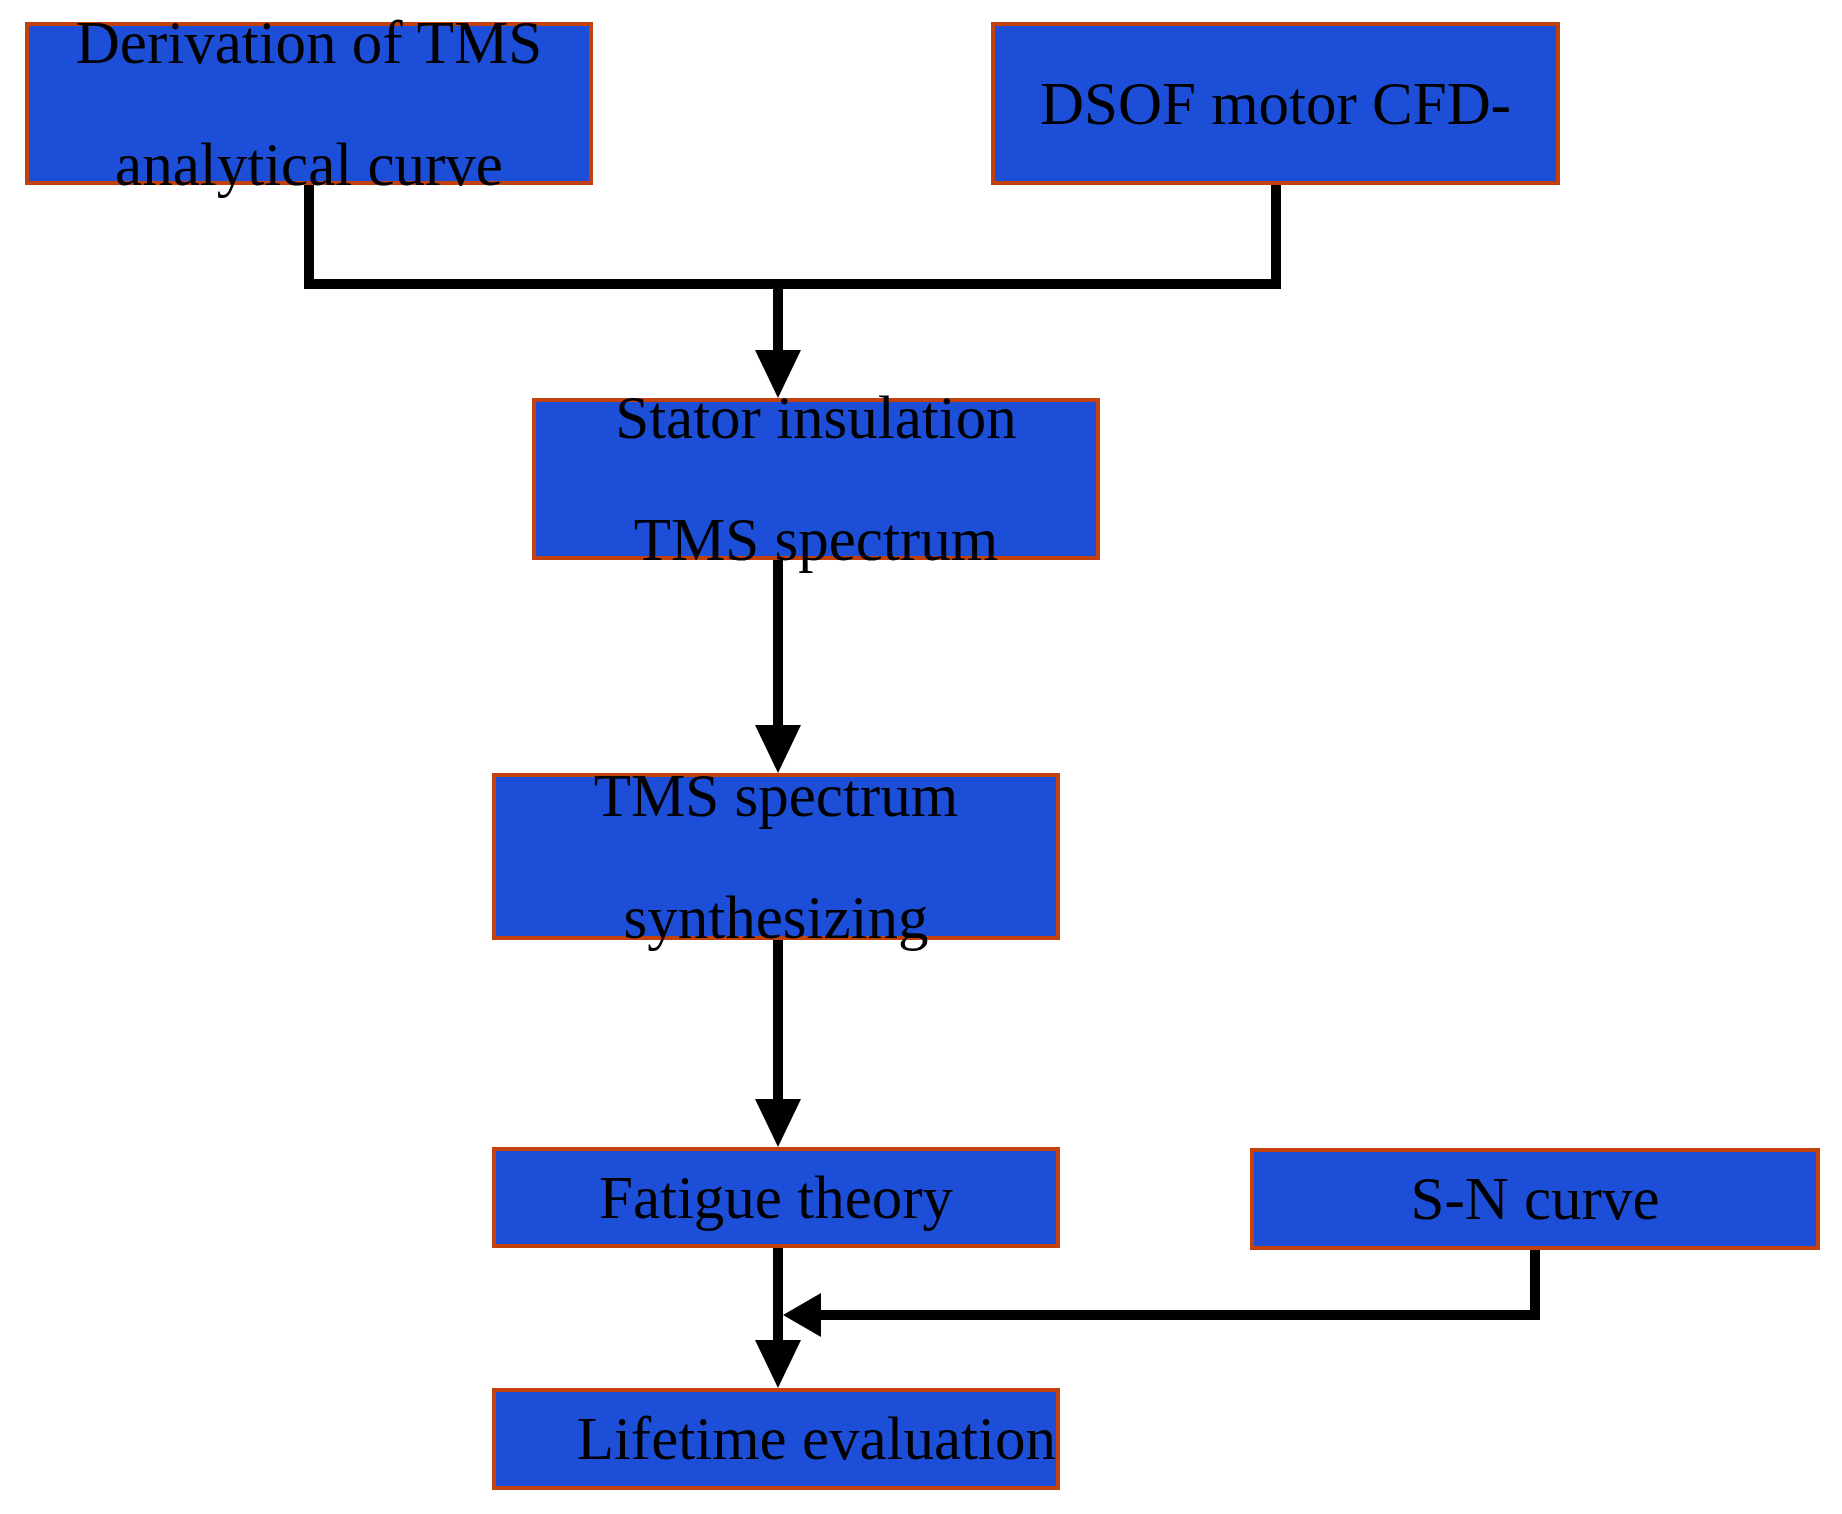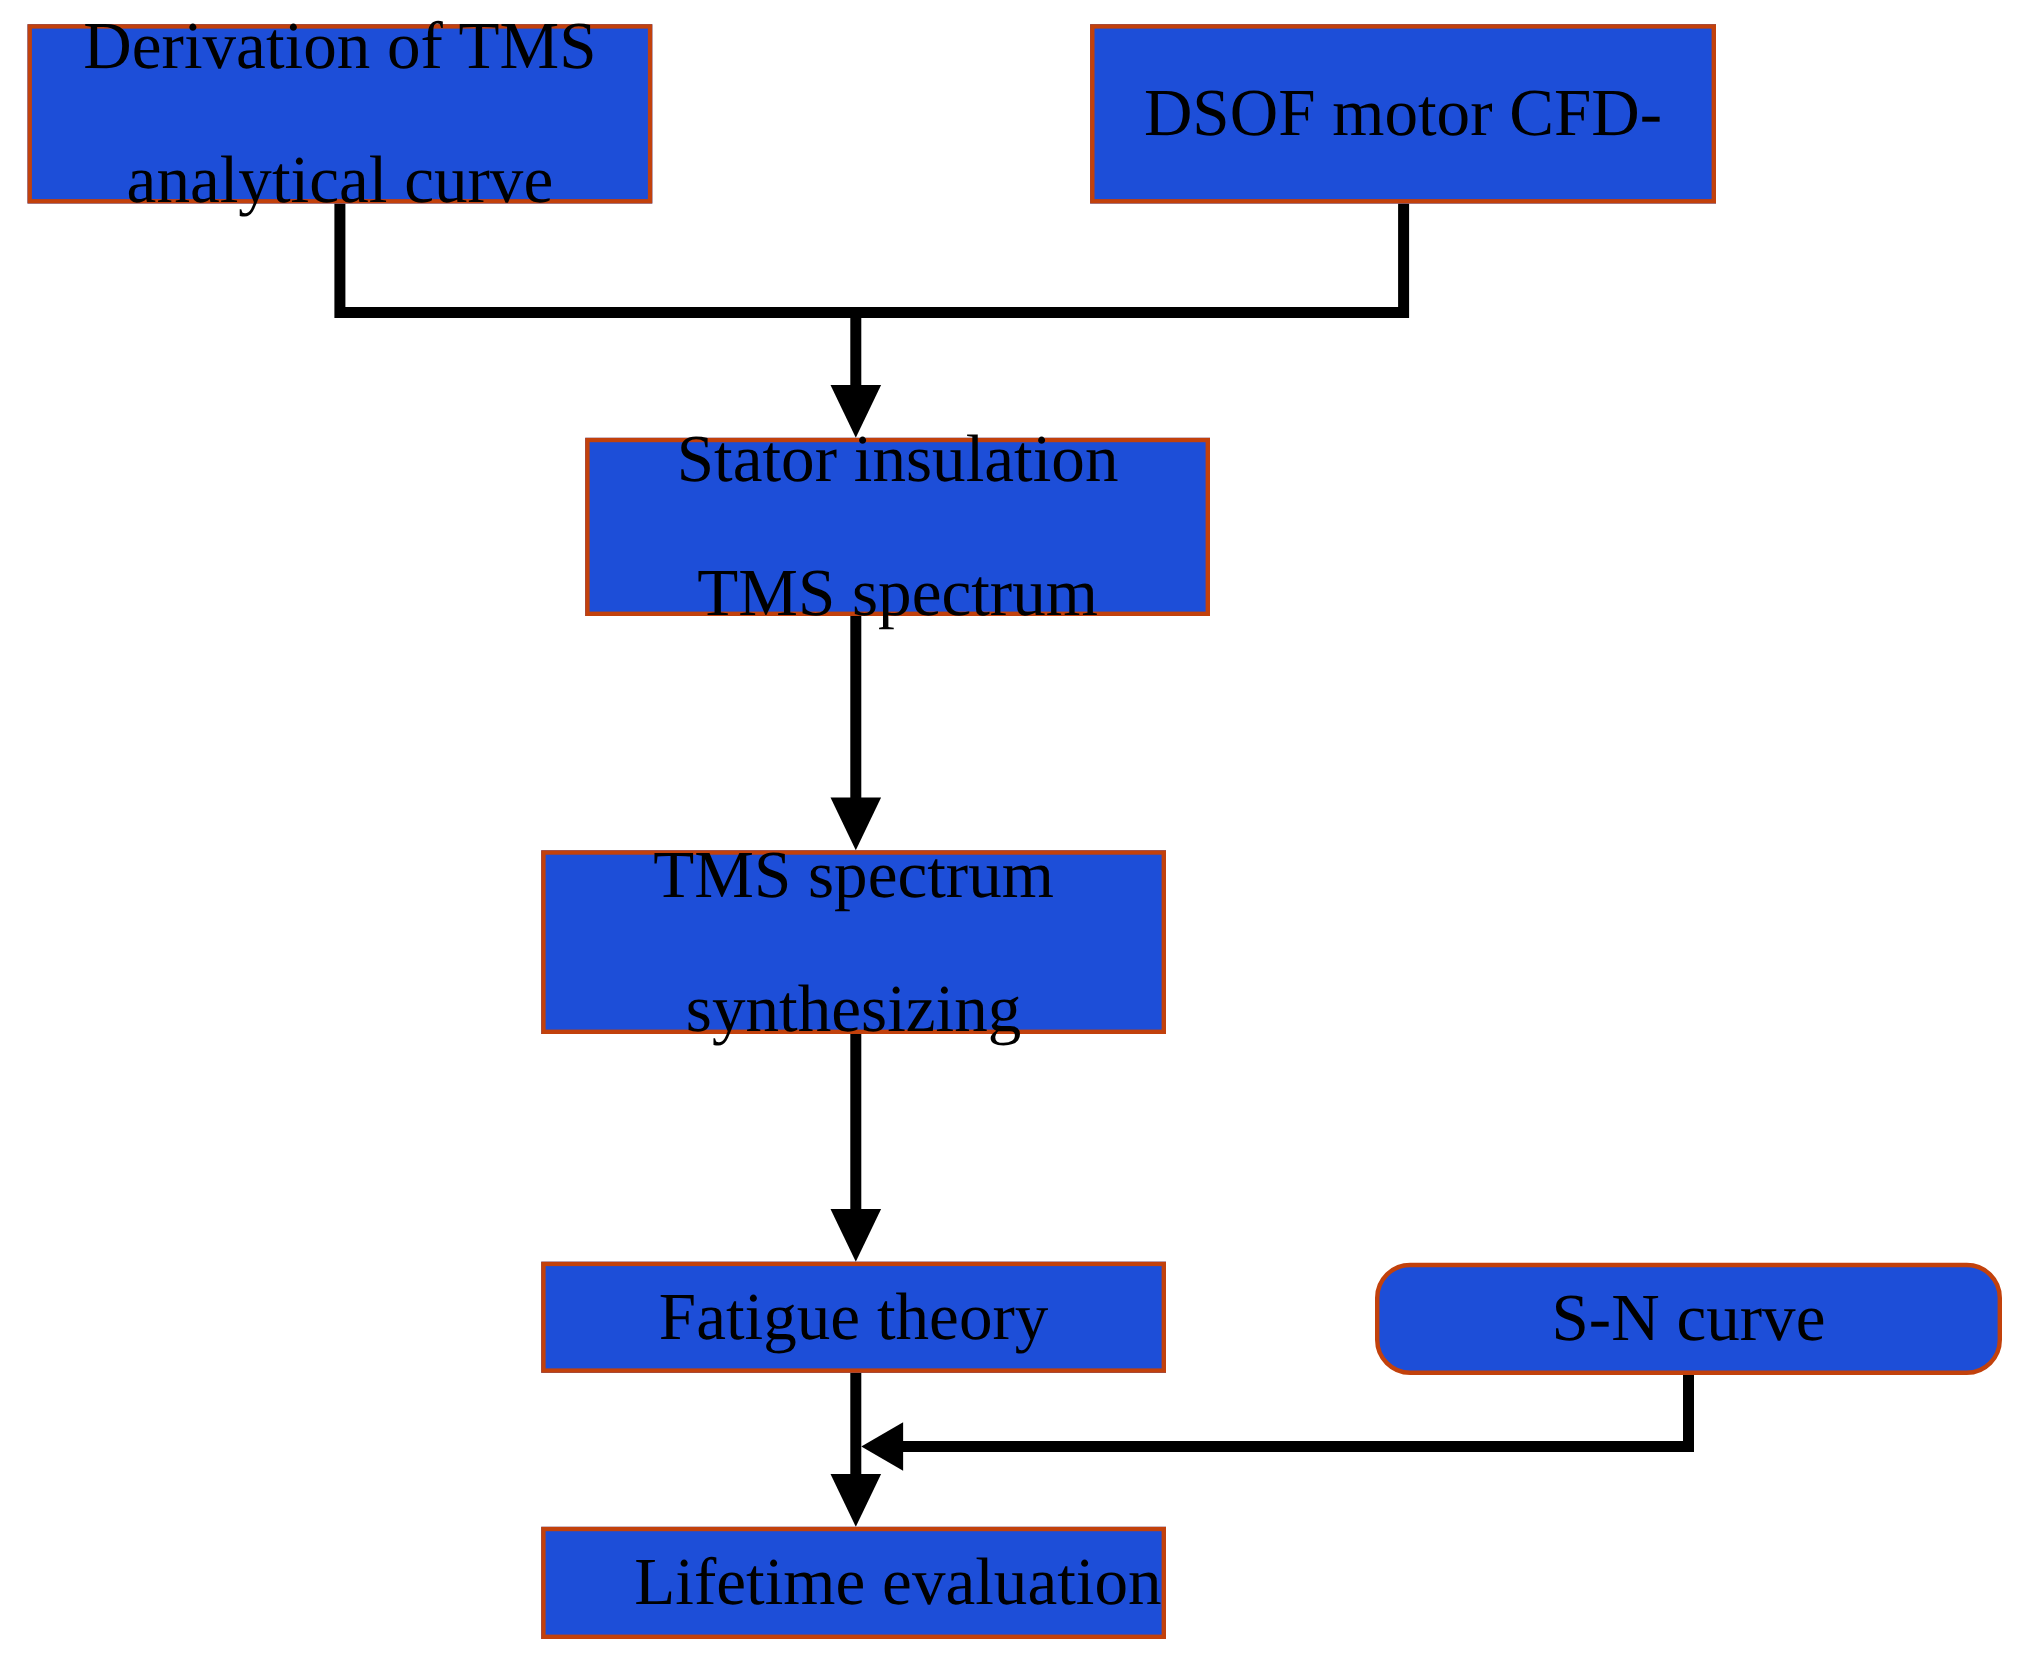--- a/index.html
+++ b/index.html
@@ -39,21 +39,21 @@
     gap: 48px;
   }
   .fc-box .line { display: block; }
 
   
   .box-derivation { left: 25px;   top: 22px;   width: 568px; height: 163px; }
   .box-dsof       { left: 991px;  top: 22px;   width: 569px; height: 163px; }
   .box-stator     { left: 492px;  top: 398px;  width: 568px; height: 162px; margin-left: 40px; }
   .box-spectrum   { left: 492px;  top: 773px;  width: 568px; height: 167px; }
   .box-fatigue    { left: 492px;  top: 1147px; width: 568px; height: 101px; font-family: Liberation Serif, serif; }
-  .box-sn         { left: 1250px; top: 1148px; width: 570px; height: 102px; border-radius: 32px; }
+  .box-sn         { left: 1250px; top: 1148px; width: 570px; height: 102px; }
   .box-lifetime   { left: 492px;  top: 1388px; width: 568px; height: 102px; align-items: flex-end; }
 </style>
 </head>
 <body>
 
 <div class="stage">
 
   <svg class="connector-layer" viewBox="0 0 1842 1514" xmlns="http://www.w3.org/2000/svg">
 
     <path d="M 309 185 L 309 284 L 1276 284 L 1276 185" fill="none" stroke="#000000" stroke-width="10"></path>

